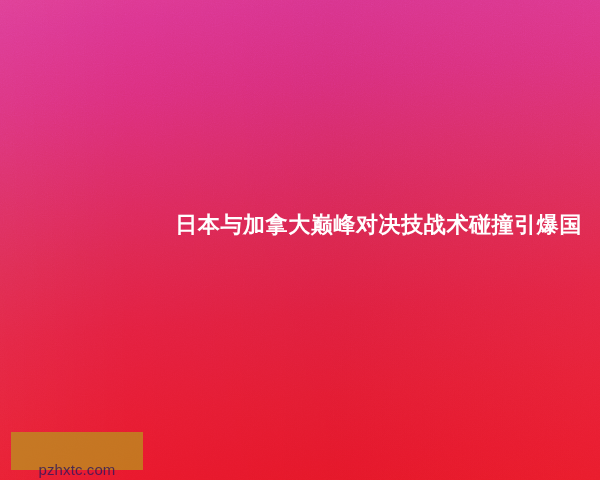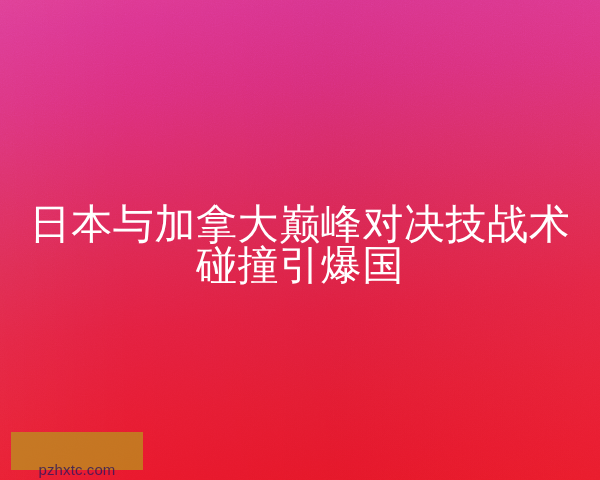--- a/index.html
+++ b/index.html
@@ -44,26 +44,26 @@
     inset: -20px;
     opacity: 0.17;
     pointer-events: none;
     mix-blend-mode: overlay;
   }
   #headline {
     position: absolute;
     left: 0;
     right: 0;
     top: 204px;
-    text-align: center;
+    text-align: right;
     color: #ffffff;
-    font-size: 41px;
+    font-size: 22px;
     line-height: 41px;
     letter-spacing: 0.6px;
-    font-weight: 400;
+    font-weight: 700;
     text-rendering: geometricPrecision;
     white-space: normal;
     padding: 0 18px;
     box-sizing: border-box;
   }
   #headline .ln {
     display: block;
   }
   #watermark {
     position: absolute;

